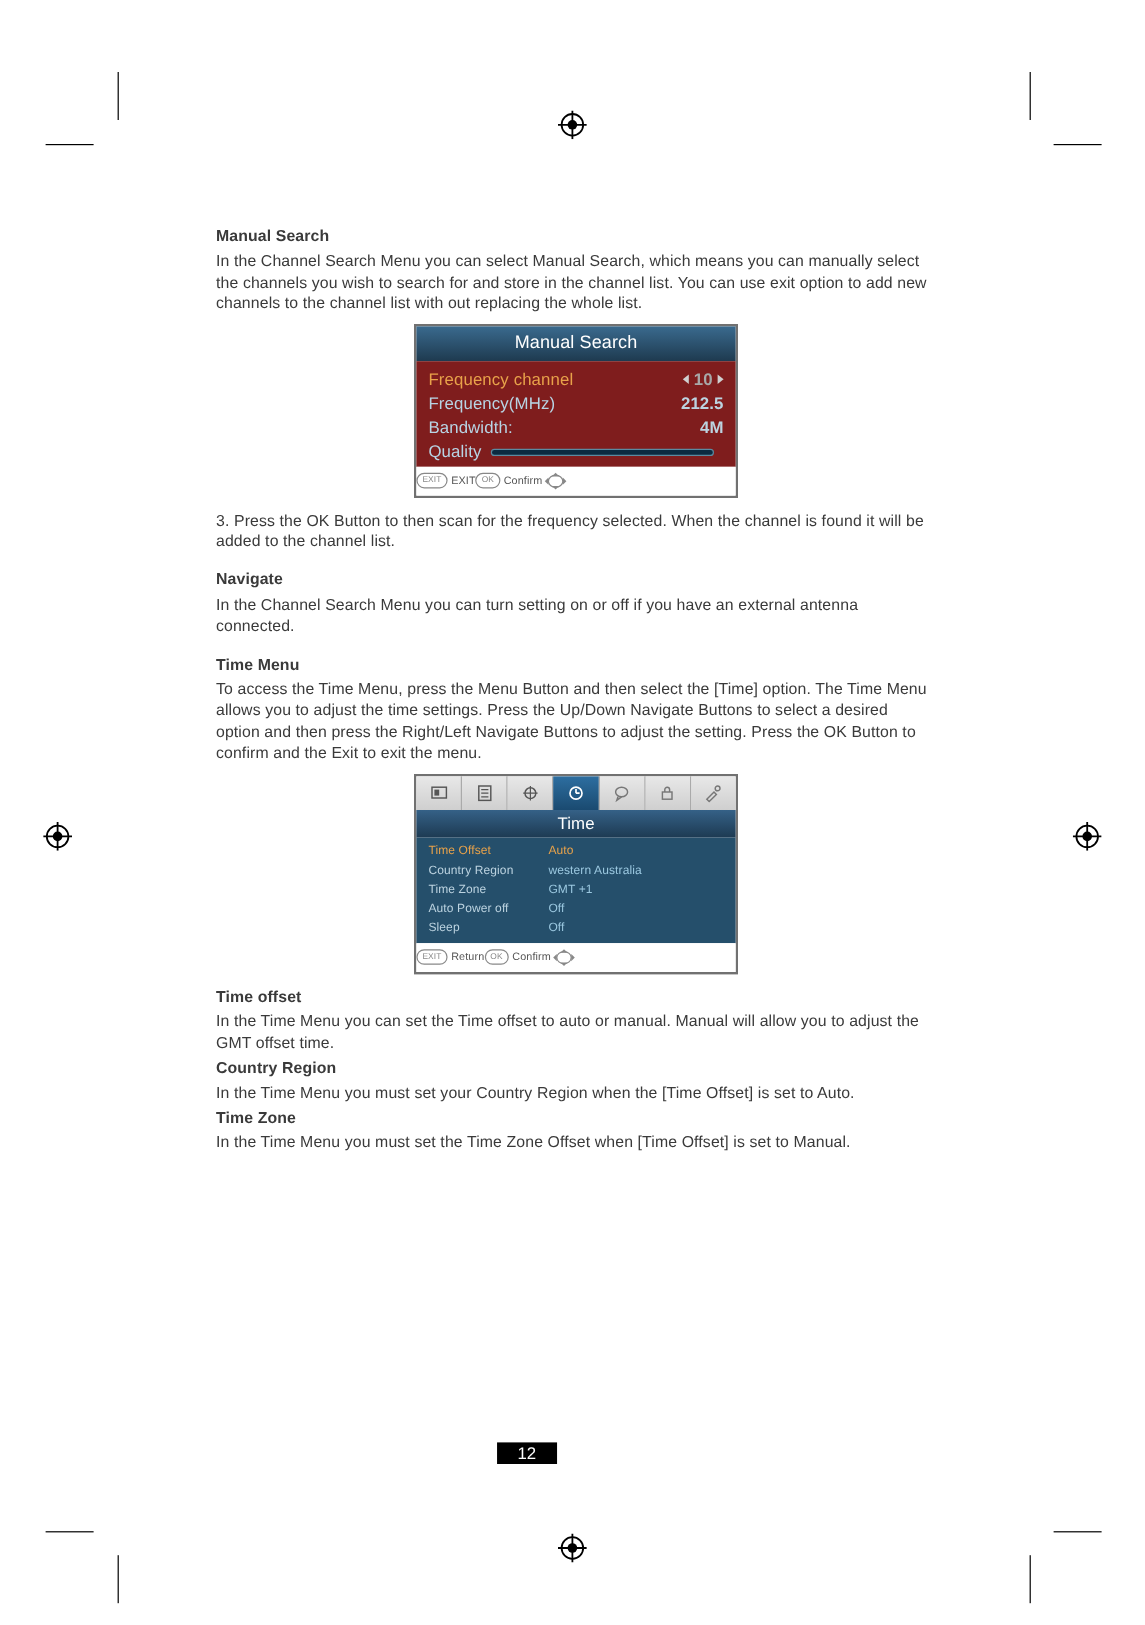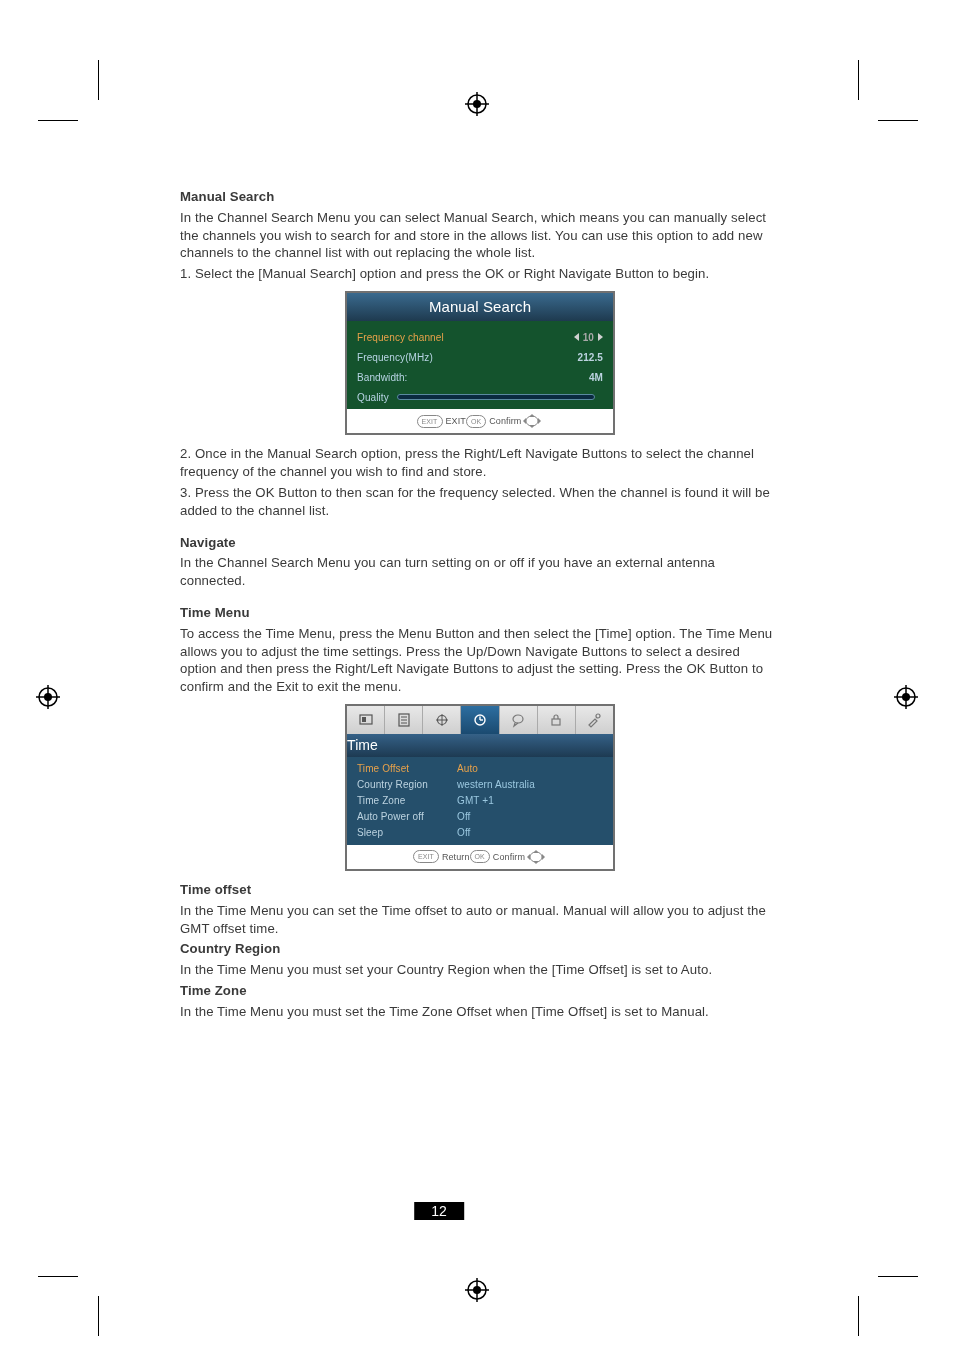--- a/index.html
+++ b/index.html
@@ -20,45 +20,45 @@
     letter-spacing: 0.1px;
   }
   .content p { margin-bottom: 3px; }
   .h { font-weight: bold; margin-top: 14px; margin-bottom: 2px; }
   .h.first { margin-top: 0; }
 
   
   .fig { margin: 8px auto 10px auto; }
   .fig1 { width: 270px; border: 2px solid #717171; }
   .titlebar1 { background: linear-gradient(#3a6a8e,#1e3a4f); color: #fff; text-align: center; font-size: 15px; padding: 4px 0; }
-  .panelbody { background: #14532d; color: #cfe2ee; font-size: 10px; padding: 6px 10px 2px 10px; }
+  .panelbody { background: #7f1d1d; color: #cfe2ee; font-size: 14px; padding: 6px 10px 2px 10px; }
   .row { display: flex; justify-content: space-between; align-items: center; height: 20px; }
   .row .lbl { color: #b8d4e4; }
   .row.sel .lbl { color: #e8a24a; }
   .row.sel .val { color: #a8a8a8; }
   .val { color: #bcd3e0; font-weight: bold; }
   .arrowbox { display: inline-flex; align-items: center; gap: 4px; }
   .tri-l, .tri-r { width: 0; height: 0; border-top: 4px solid transparent; border-bottom: 4px solid transparent; }
   .tri-l { border-right: 5px solid #d0d0d0; }
   .tri-r { border-left: 5px solid #d0d0d0; }
   .qbar { height: 6px; background: #0a2a40; border: 1px solid #5a8aa0; border-radius: 3px; flex: 1; margin-left: 8px; margin-right: 8px; }
-  .footerbar { background: #fff; display: flex; align-items: center; justify-content: center; padding: 4px 0; font-size: 9px; color: #555; }
+  .footerbar { background: #fff; display: flex; align-items: center; justify-content: flex-start; padding: 4px 0; font-size: 9px; color: #555; }
   .fbtn { display: inline-flex; align-items: center; gap: 3px; }
   .oval { display: inline-block; border: 1px solid #888; border-radius: 8px; padding: 0 4px; font-size: 7px; color: #888; line-height: 11px; }
   .dpad { width: 22px; height: 16px; }
   .dpad svg { width: 22px; height: 16px; display: block; }
 
   
   .fig2 { width: 270px; border: 2px solid #717171; }
   .tabbar { display: flex; background: #dcdcdc; }
   .tab { flex: 1; height: 28px; border-right: 1px solid #aaa; display: flex; align-items: center; justify-content: center; position: relative; background: linear-gradient(#e8e8e8,#cfcfcf); }
   .tab:last-child { border-right: none; }
   .tab.active { background: linear-gradient(#2d6ea0,#1a4a70); }
   .tab svg { width: 16px; height: 16px; }
-  .titlebar2 { background: linear-gradient(#356187,#1d3a52); color: #fff; font-size: 14px; padding: 2px 0; }
+  .titlebar2 { background: linear-gradient(#356187,#1d3a52); color: #fff; text-align: center; font-size: 14px; padding: 2px 0; }
   .panelbody2 { background: #254f6b; color: #cfe2ee; font-size: 10px; padding: 4px 10px 4px 10px; }
   .row2 { display: flex; height: 16px; align-items: center; }
   .row2 .lbl2 { width: 100px; color: #bcd3e0; }
   .row2 .val2 { color: #9bc8e0; text-align: center; }
   .row2.sel2 .lbl2 { color: #e8a24a; }
   .row2.sel2 .val2 { color: #e8a24a; }
 
   .pagebadge {
     position: absolute;
     left: 50%; transform: translateX(-50%);
@@ -110,22 +110,21 @@
   <div class="crop" style="left:858px; top:60px; width:1px; height:40px;"></div>
   <div class="crop" style="left:878px; top:120px; width:40px; height:1px;"></div>
   <div class="crop" style="left:98px; top:1296px; width:1px; height:40px;"></div>
   <div class="crop" style="left:38px; top:1276px; width:40px; height:1px;"></div>
   <div class="crop" style="left:858px; top:1296px; width:1px; height:40px;"></div>
   <div class="crop" style="left:878px; top:1276px; width:40px; height:1px;"></div>
 
   <div class="content">
 
     <p class="h first">Manual Search</p>
-    <p>In the Channel Search Menu you can select Manual Search, which means you can manually select the channels you wish to search for and store in the allows list.  You can use this option to add new channels to the channel list with out replacing the whole list.</p>
-    <p>1. Select the [Manual Search] option and press the OK or Right Navigate Button to begin.</p>
+    <p>In the Channel Search Menu you can select Manual Search, which means you can manually select the channels you wish to search for and store in the channel list.  You can use exit option to add new channels to the channel list with out replacing the whole list.</p>
 
     <div class="fig fig1">
       <div class="titlebar1">Manual Search</div>
       <div class="panelbody">
         <div class="row sel">
           <span class="lbl">Frequency channel</span>
           <span class="arrowbox">
             <span class="tri-l"></span>
             <span class="val">10</span>
             <span class="tri-r"></span>
@@ -158,21 +157,20 @@
               <ellipse cx="11" cy="8" rx="6" ry="5" fill="none" stroke="#888" stroke-width="1"></ellipse>
               <polygon points="2,8 5,5 5,11" fill="#888"></polygon>
               <polygon points="20,8 17,5 17,11" fill="#888"></polygon>
               <polygon points="11,1 8,4 14,4" fill="#888"></polygon>
               <polygon points="11,15 8,12 14,12" fill="#888"></polygon>
             </svg>
         </span>
       </div>
     </div>
 
-    <p>2. Once in the Manual Search option, press the Right/Left Navigate Buttons to select the channel frequency of the channel you wish to find and store.</p>
     <p>3. Press the OK Button to then scan for the frequency selected. When the channel is found it will be added to the channel list.</p>
 
     <p class="h">Navigate</p>
 
     <p>In the Channel Search Menu you can turn setting on or off  if you have an external antenna connected.</p>
 
     <p class="h">Time Menu</p>
     <p>To access the Time Menu, press the Menu Button and then select the [Time] option. The Time Menu allows you to adjust the time settings. Press the Up/Down Navigate Buttons to select a desired option and then press the  Right/Left Navigate Buttons to adjust the setting. Press the OK Button to confirm and the Exit to exit the menu.</p>
 
     <div class="fig fig2">

